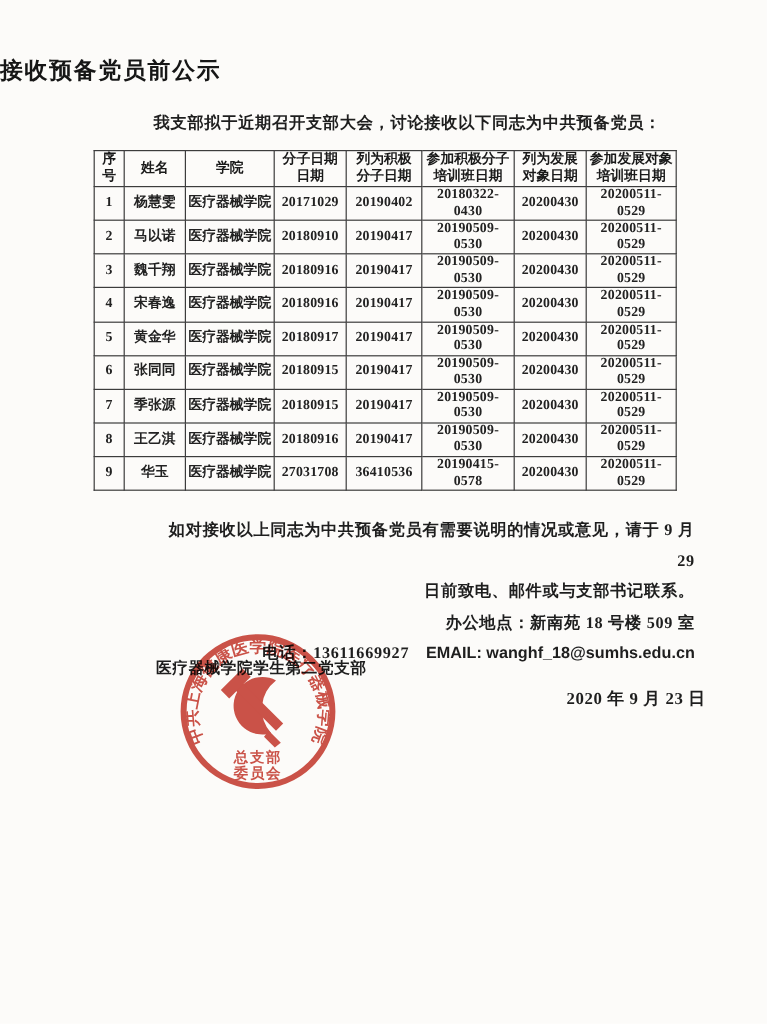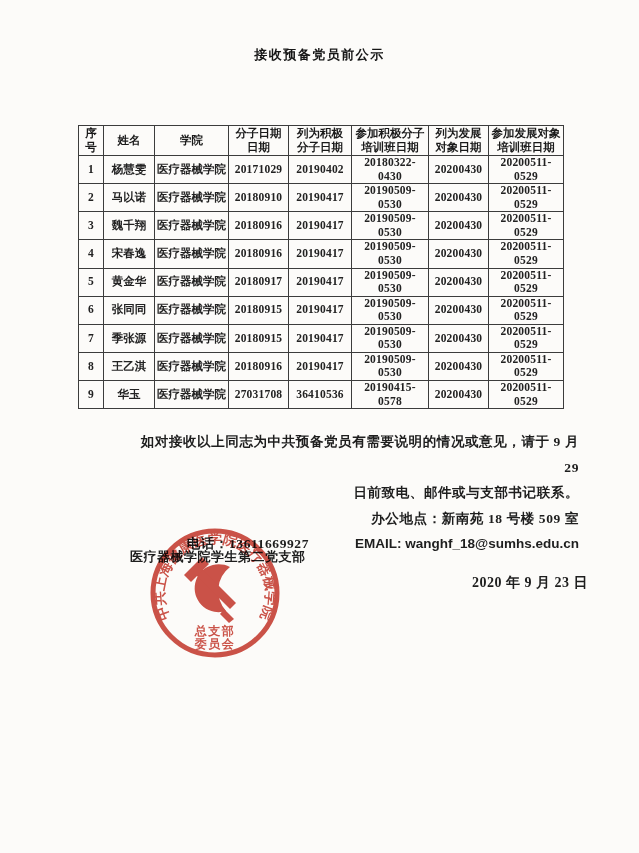--- a/index.html
+++ b/index.html
@@ -8,23 +8,23 @@
     background:#fcfbf9;
     font-family:"Liberation Serif","DejaVu Serif",serif;
     color:#1e1e1e;
     position:relative;
     overflow:hidden;
   }
   .page { position:absolute; inset:0; }
 
   .doc-title {
     position:absolute; top:46px; left:0; width:100%;
-    text-align:center;
+    text-align:left;
     font-family:Liberation Mono, monospace;
-    font-weight:bold; font-size:13px; letter-spacing:1.5px;
+    font-weight:bold; font-size:19px; letter-spacing:1.5px;
     color:#161616;
   }
 
   .intro {
     position:absolute; top:94px; left:63px; width:516px;
     font-size:13.5px; letter-spacing:0.6px;
     text-indent:65px;
     font-weight:600;
   }
 
@@ -53,21 +53,21 @@
   td.num { letter-spacing:0.2px; }
 
   .closing-block {
     position:absolute; top:429px; left:63px; width:516px;
     font-size:13.5px; letter-spacing:0.6px; font-weight:600;
     line-height:25.5px;
   }
   .closing-block p { text-indent:65px; white-space:pre-line;text-align:right; }
   .email {
     font-family:"Liberation Sans","DejaVu Sans",sans-serif;
-    margin-left:46px; letter-spacing:0;
+    margin-left:14px; letter-spacing:0;
   }
 
   .signature {
     position:absolute; top:548px; left:130px;
     font-size:13px; font-weight:600; letter-spacing:0.5px;
     z-index:1;
   }
   .doc-date {
     position:absolute; top:574px; left:432px;
     font-size:14px; font-weight:600; letter-spacing:0.5px;margin-left:40px;
@@ -82,20 +82,21 @@
   }
   .seal svg { width:100%; height:100%; }
 </style>
 </head>
 <body>
 
 <div class="page">
 
   <div class="doc-title">接收预备党员前公示</div>
 
+  <div class="intro">我支部拟于近期召开支部大会，讨论接收以下同志为中共预备党员：</div>
 
   <table class="roster">
     <colgroup>
       <col style="width:25px">
         <col style="width:51px">
         <col style="width:74px">
         <col style="width:60px">
       <col style="width:63px">
         <col style="width:77px">
         <col style="width:60px">

